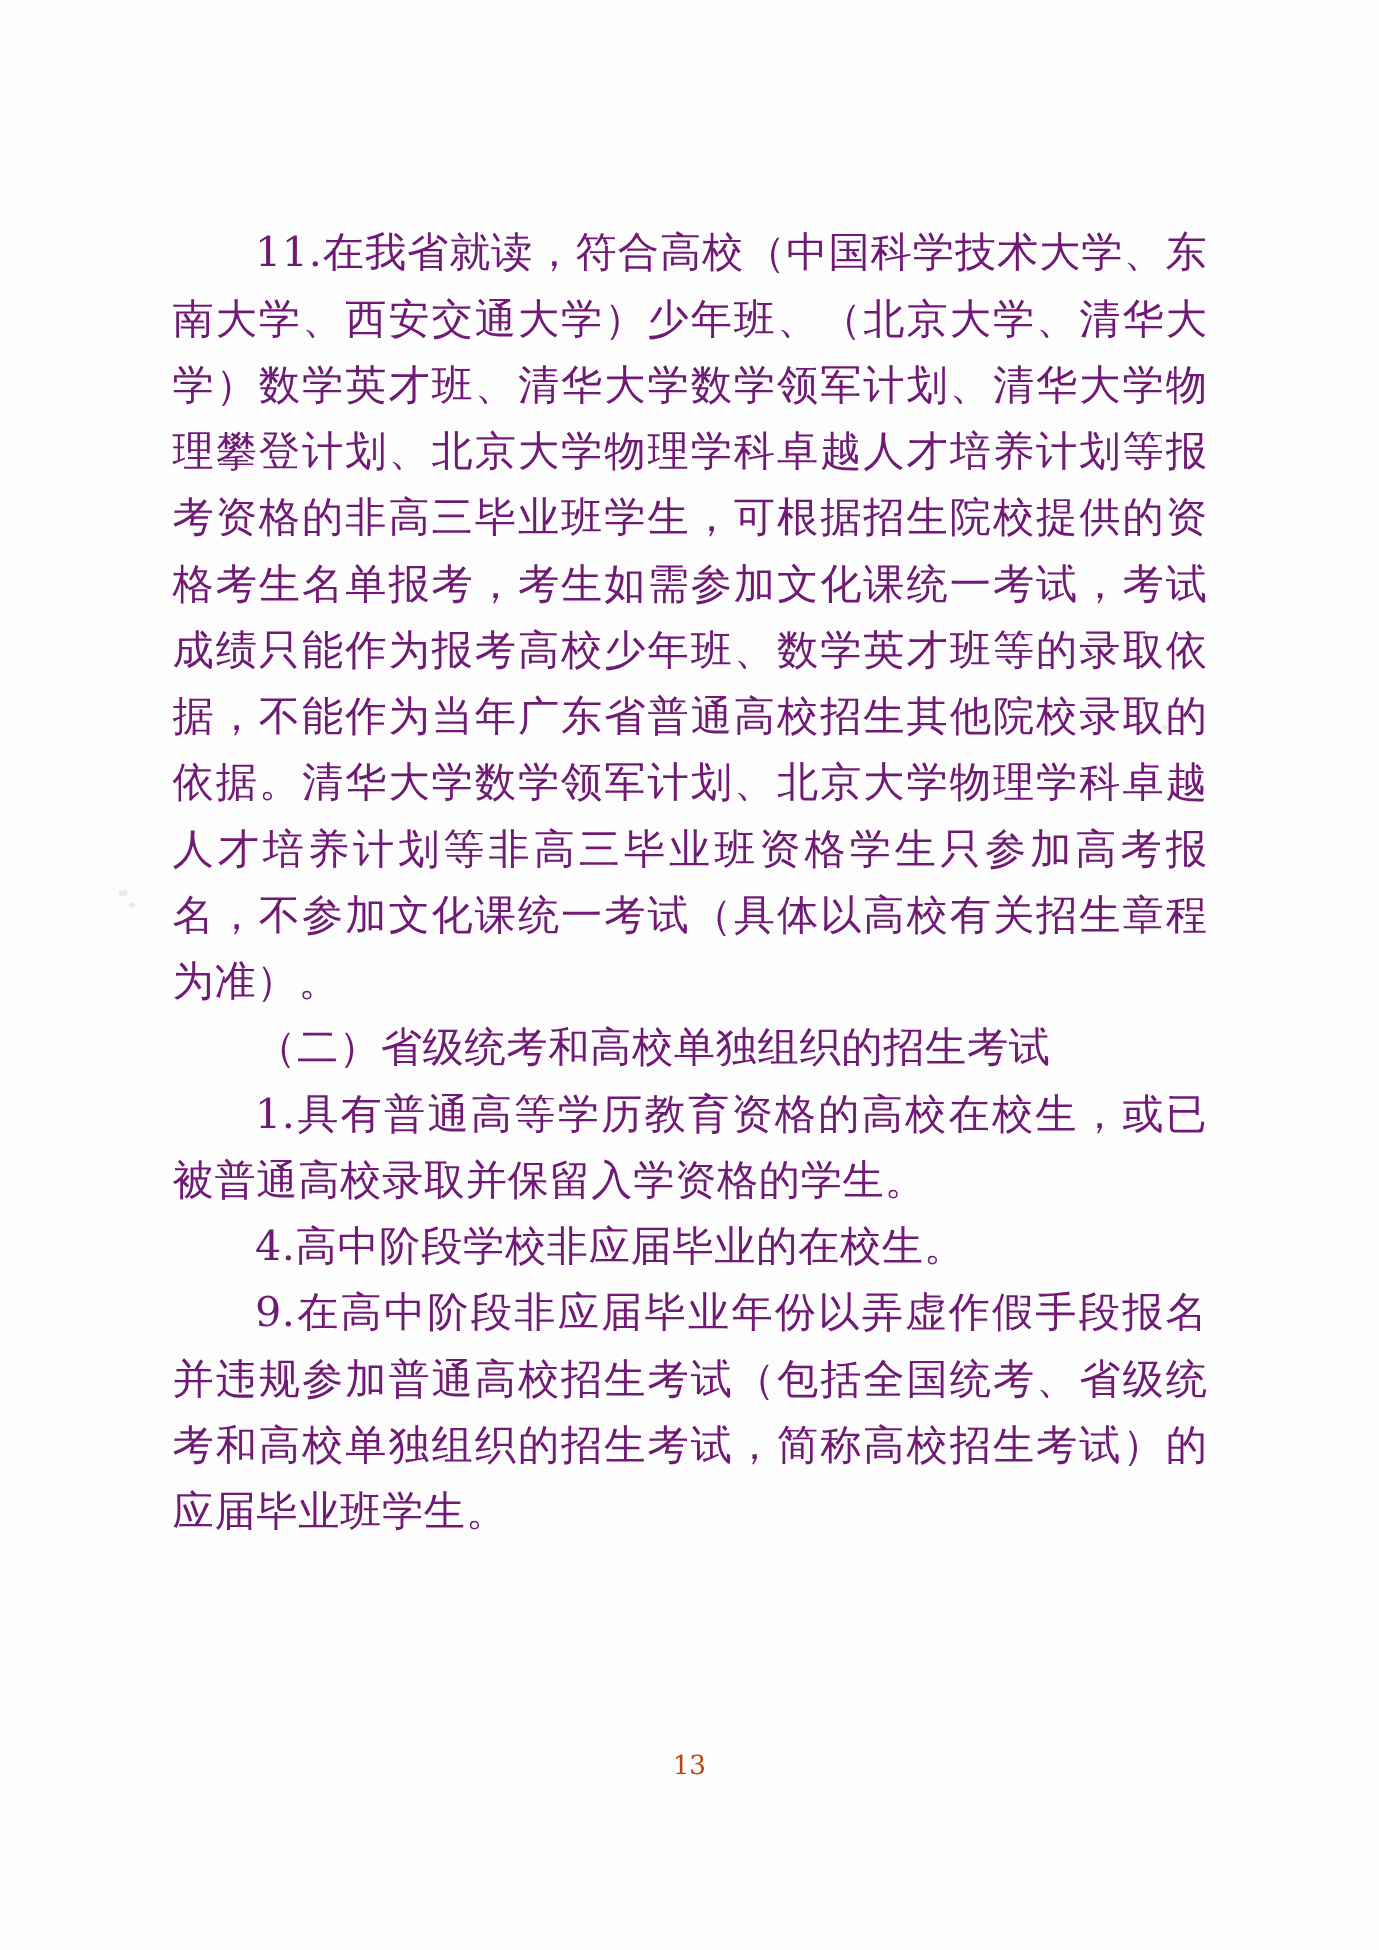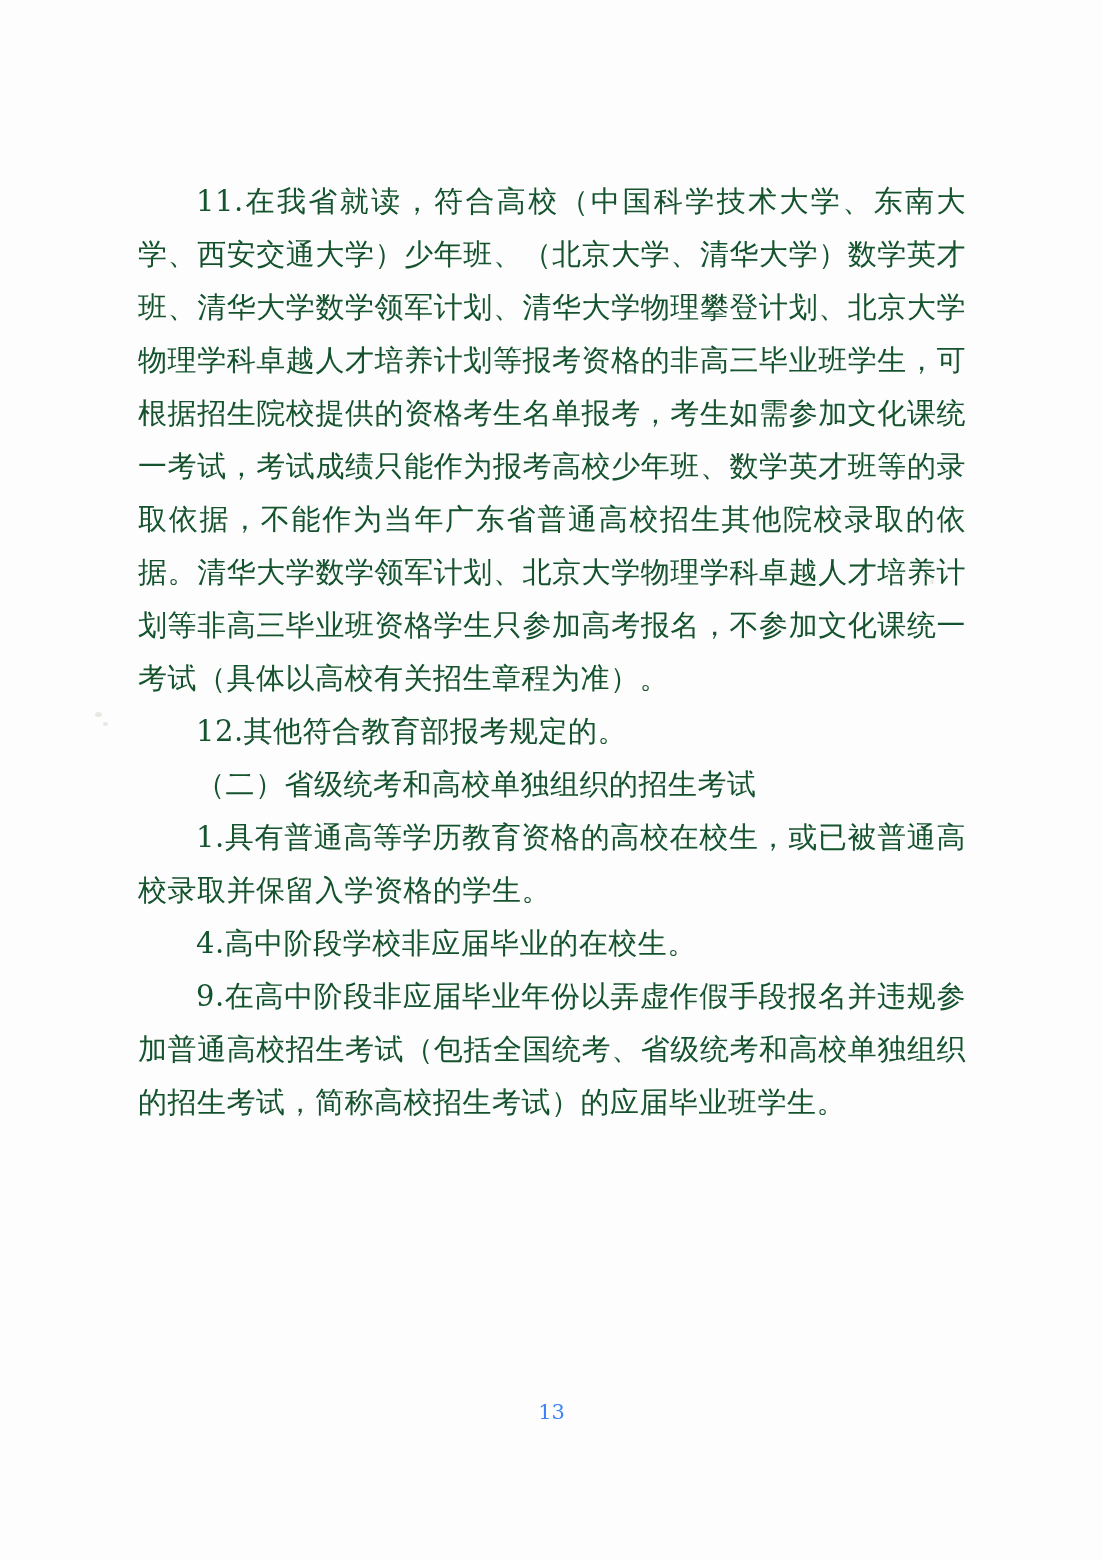--- a/index.html
+++ b/index.html
@@ -23,62 +23,61 @@
     height: 1560px;
     background: #fdfdfd;
   }
   .content {
     position: absolute;
     left: 138px;
     top: 175px;
     width: 828px;
   }
   .para {
-    font-size: 29px;
+    font-size: 33px;
     line-height: 53px;
     text-align: justify;
     text-justify: inter-ideograph;
     letter-spacing: 0.5px;
     margin: 0 0 0 0;
-    color: #14532d;
+    color: #701a75;
     text-indent: 2em;
     word-break: break-all;
   }
   .para + .para {
     margin-top: 0px;
   }
   .page-number {
     position: absolute;
     left: 0;
     top: 1400px;
     width: 1103px;
     text-align: center;
     font-size: 21px;
     font-family: "DejaVu Serif", "Liberation Serif", serif;
-    color: #3b82f6;
+    color: #c2410c;
   }
   .speck {
     position: absolute;
     background: #e7e3dd;
     border-radius: 50%;
     opacity: 0.85;
   }
 </style>
 </head>
 <body>
 
 <div class="page">
 
   <div class="speck" style="left:95px; top:712px; width:7px; height:5px;"></div>
   <div class="speck" style="left:103px; top:722px; width:5px; height:4px;"></div>
   <div class="speck" style="left:930px; top:580px; width:4px; height:4px;"></div>
 
   <div class="content">
     <p class="para">11.在我省就读，符合高校（中国科学技术大学、东南大学、西安交通大学）少年班、（北京大学、清华大学）数学英才班、清华大学数学领军计划、清华大学物理攀登计划、北京大学物理学科卓越人才培养计划等报考资格的非高三毕业班学生，可根据招生院校提供的资格考生名单报考，考生如需参加文化课统一考试，考试成绩只能作为报考高校少年班、数学英才班等的录取依据，不能作为当年广东省普通高校招生其他院校录取的依据。清华大学数学领军计划、北京大学物理学科卓越人才培养计划等非高三毕业班资格学生只参加高考报名，不参加文化课统一考试（具体以高校有关招生章程为准）。</p>
-    <p class="para">12.其他符合教育部报考规定的。</p>
     <p class="para">（二）省级统考和高校单独组织的招生考试</p>
     <p class="para">1.具有普通高等学历教育资格的高校在校生，或已被普通高校录取并保留入学资格的学生。</p>
     <p class="para">4.高中阶段学校非应届毕业的在校生。</p>
     <p class="para">9.在高中阶段非应届毕业年份以弄虚作假手段报名并违规参加普通高校招生考试（包括全国统考、省级统考和高校单独组织的招生考试，简称高校招生考试）的应届毕业班学生。</p>
   </div>
 
   <div class="page-number">13</div>
 </div>
 
 </body></html>

